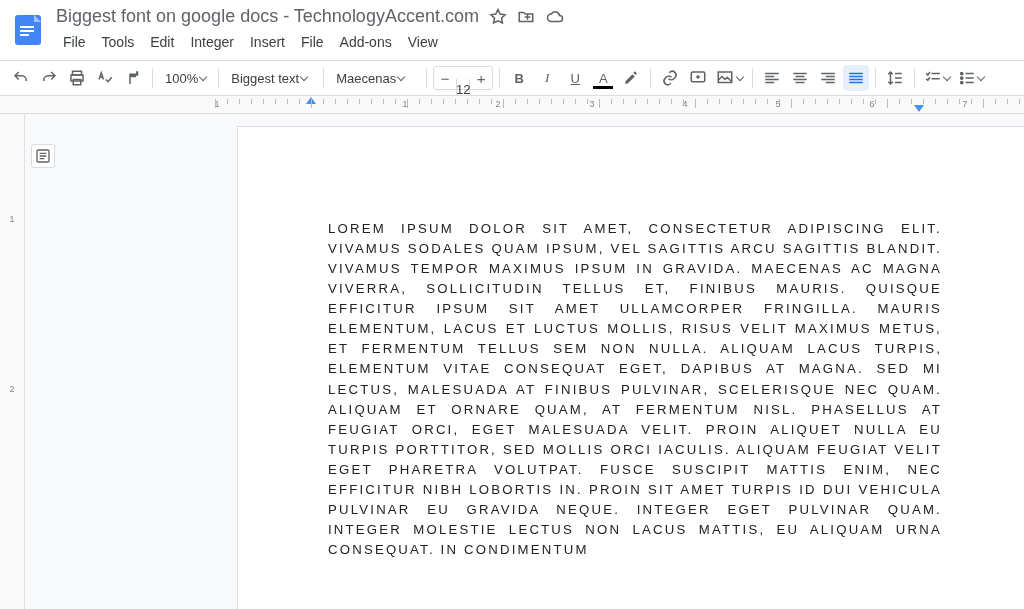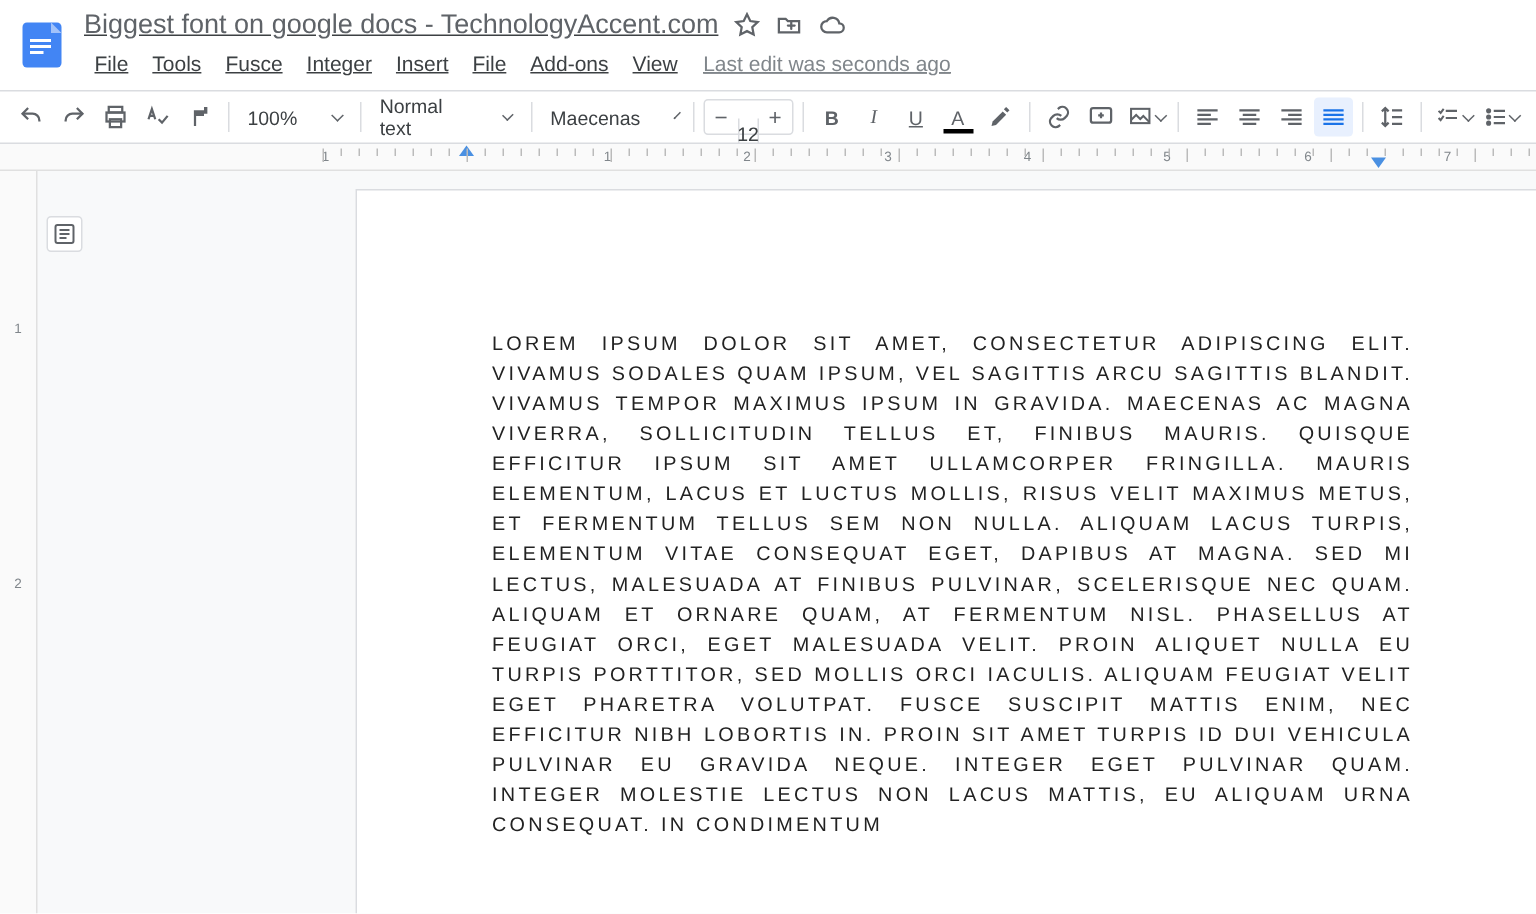--- a/index.html
+++ b/index.html
@@ -12,40 +12,40 @@
     height: 609px;
     overflow: hidden;
   }
   
   .titlebar { display: flex; align-items: flex-start; padding: 6px 10px 0 8px; }
   .logo {
     width: 40px; height: 48px; display: flex; align-items: center; justify-content: center;
     margin-right: 8px;
   }
   .logo svg { width: 36px; height: 36px; }
-  .titlecol { display: flex; flex-direction: column; flex: 1; text-decoration: underline; }
+  .titlecol { display: flex; flex-direction: column; flex: 1; }
   .titlerow { display: flex; align-items: center; gap: 10px; }
   .doctitle { font-size: 18px; color: #5f6368; letter-spacing: 0; }
   .titleicon { color: #5f6368; display: inline-flex; }
   .menubar { display: flex; gap: 2px; margin-top: 3px; align-items: flex-start; }
   .menuitem { padding: 4px 7px; color: #3c4043; cursor: pointer; border-radius: 3px; font-size: 14px; }
   .lastedit { color: #80868b; text-decoration: underline; margin-left: 8px; padding: 4px 0; font-size: 14px; }
   
   .toolbar {
     display: flex; align-items: center; padding: 4px 8px;
     border-top: 1px solid #dadce0; border-bottom: 1px solid #dadce0;
     gap: 2px; margin-top: 6px;
   }
   .tbtn {
     min-width: 26px; height: 26px; display: inline-flex; align-items: center; justify-content: center;
     border-radius: 3px; cursor: pointer; color: #5f6368; padding: 0 3px;
   }
   .tbtn.active { background: #e8f0fe; color: #1a73e8; }
   .tsep { width: 1px; height: 20px; background: #dadce0; margin: 0 4px; }
-  .tdrop { display: inline-flex; align-items: center; height: 26px; padding: 0 6px; cursor: pointer; border-radius: 3px; color: #3c4043; gap: 24px; }
+  .tdrop { display: inline-flex; align-items: center; height: 26px; padding: 0 6px; cursor: pointer; border-radius: 3px; color: #3c4043; gap: 2px; }
   .caret { width: 6px; height: 6px; border-right: 1px solid #5f6368; border-bottom: 1px solid #5f6368; transform: rotate(45deg); margin-top: -3px; }
   .fontsize { display: inline-flex; align-items: center; border: 1px solid #dadce0; border-radius: 3px; height: 24px; }
   .fontsize .pm { width: 22px; text-align: center; cursor: pointer; color: #5f6368; font-size: 15px; }
   .fontsize .val { width: 14px; text-align: right; border-left: 1px solid #dadce0; border-right: 1px solid #dadce0; height: 100%; display: flex; align-items: center; justify-content: center; margin-top: 23px; }
   .underline-a { position: relative; }
   .underline-a::after { content:""; position:absolute; left:3px; right:3px; bottom:2px; height:3px; background:#000; }
   
   .ruler { height: 18px; background: #fafafa; border-bottom: 1px solid #e0e0e0; position: relative; font-size: 9px; color: #80868b; overflow: hidden; }
   .ruler .tick { position: absolute; top: 3px; width: 1px; height: 5px; background: #bbb; }
   .ruler .ticklg { height: 9px; }
@@ -100,27 +100,26 @@
       </span>
       <span class="titleicon">
         <svg width="20" height="18" viewBox="0 0 24 24" fill="none" stroke="#5f6368" stroke-width="2">
             <path d="M7 18a5 5 0 010-10 6 6 0 0111 2 4 4 0 010 8H7z"></path>
           </svg>
       </span>
     </div>
     <div class="menubar">
       <span class="menuitem">File</span>
       <span class="menuitem">Tools</span>
-      <span class="menuitem">Fusce</span>
+      <span class="menuitem">Edit</span>
       <span class="menuitem">Integer</span>
       <span class="menuitem">Insert</span>
       <span class="menuitem">File</span>
       <span class="menuitem">Add-ons</span>
       <span class="menuitem">View</span>
-      <span class="lastedit">Last edit was seconds ago</span>
     </div>
   </div>
 </div>
 
 <div class="toolbar">
   <span class="tbtn">
       <svg width="18" height="18" viewBox="0 0 24 24" fill="none" stroke="#5f6368" stroke-width="2">
         <path d="M9 14l-5-5 5-5"></path>
         <path d="M4 9h9a6 6 0 016 6v1"></path>
       </svg>
@@ -149,21 +148,21 @@
         <path d="M16 3h3v6h-3zM7 6h9v5H9v9H7z"></path>
       </svg>
     </span>
   <span class="tsep"></span>
   <span class="tdrop">
       <span>100%</span>
       <span class="caret"></span>
     </span>
   <span class="tsep"></span>
   <span class="tdrop" style="min-width:92px;">
-      <span>Normal text</span>
+      <span>Biggest text</span>
       <span class="caret"></span>
     </span>
   <span class="tsep"></span>
   <span class="tdrop" style="min-width:90px;">
       <span>Maecenas</span>
       <span class="caret"></span>
     </span>
   <span class="tsep"></span>
   <span class="fontsize">
     <span class="pm">−</span>

